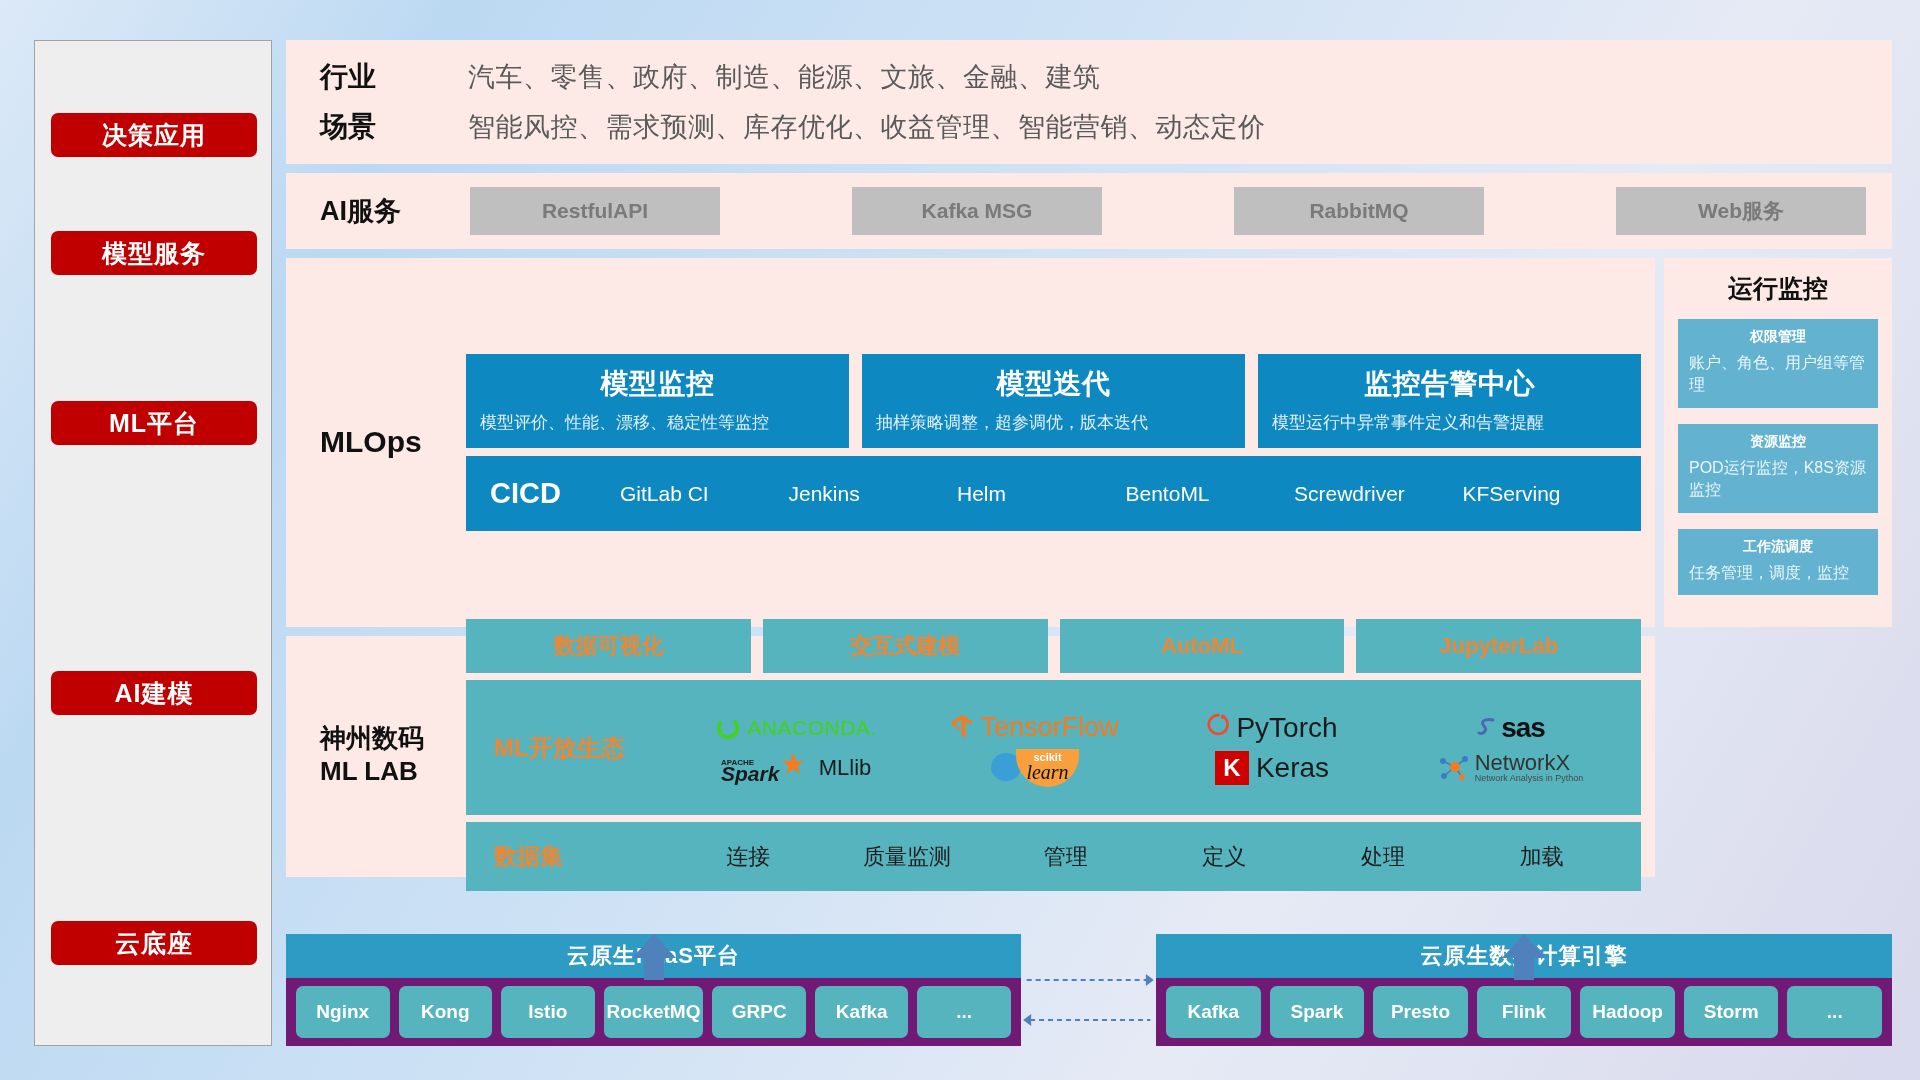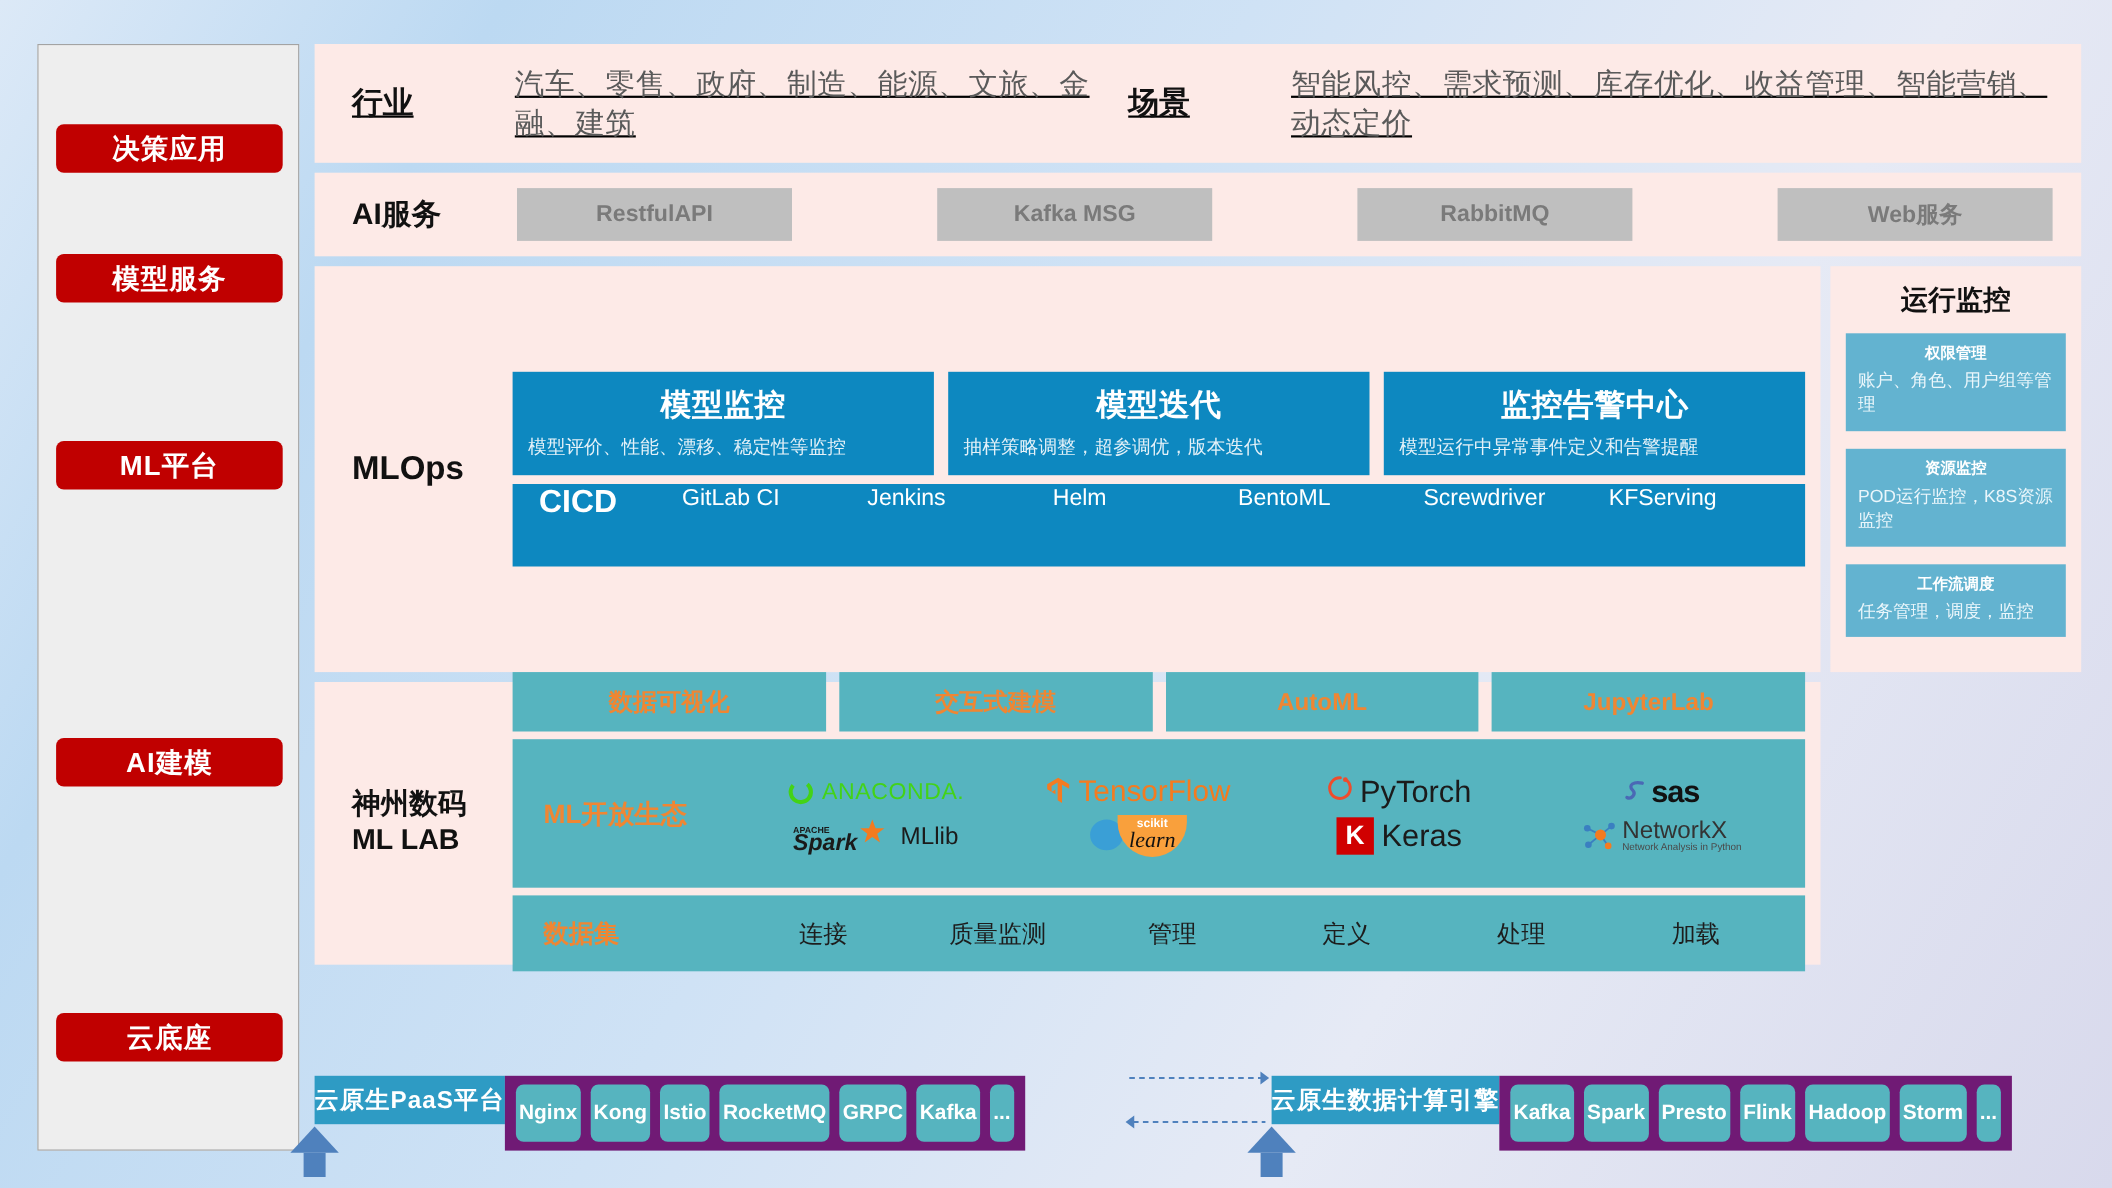--- a/index.html
+++ b/index.html
@@ -26,21 +26,21 @@
   .pill.p3 { top:360px; }
   .pill.p4 { top:630px; }
   .pill.p5 { top:880px; }
 
   
   .stack { flex:1; display:flex; flex-direction:column; gap:9px; min-width:0; }
 
   .band { background:#fdeae7; }
 
   
-  .r1 { padding:18px 26px 18px 34px; display:flex; gap:12px;text-decoration:underline; }
+  .r1 { padding:18px 26px 18px 34px; display:flex; flex-direction:column; gap:12px; }
   .r1row { display:flex; align-items:center; gap:56px; }
   .r1lab { width:92px; flex:none; font-size:28px; font-weight:bold; color:#111; }
   .r1val { font-size:27px; color:#5a5a5a; letter-spacing:.5px; }
 
   
   .r2 { padding:14px 26px 14px 34px; display:flex; align-items:center; gap:0; }
   .r2lab { width:150px; flex:none; font-size:27px; font-weight:bold; color:#111; }
   .r2items { flex:1; display:flex; gap:0; justify-content:space-between; }
   .svcbtn {
     width:250px; height:48px; background:#bfbfbf; color:#7a7a7a;
@@ -49,21 +49,21 @@
 
   
   .r3 { display:flex; gap:9px; }
   .r3main { flex:1; background:#fdeae7; padding:13px 14px 13px 34px; display:flex; align-items:center; gap:16px; min-width:0;}
   .r3lab { width:130px; flex:none; font-size:30px; font-weight:bold; color:#111; }
   .r3body { flex:1; display:flex; flex-direction:column; gap:8px; min-width:0; }
   .mlopsRow { display:flex; gap:13px; }
   .mlopsCard { flex:1; background:#0d88c0; color:#fff; padding:11px 14px 13px; min-width:0; }
   .mlopsCard h4 { font-size:28px; font-weight:bold; text-align:center; margin-bottom:8px; letter-spacing:.5px;}
   .mlopsCard p { font-size:17px; line-height:1.45; color:#e4f1f8; }
-  .cicd { background:#0d88c0; color:#fff; height:75px; display:flex; align-items:flex-start; padding:0 10px 0 24px; gap:0; }
+  .cicd { background:#0d88c0; color:#fff; height:75px; display:flex; align-items:center; padding:0 10px 0 24px; gap:0; }
   .cicd .cicdTitle { font-size:29px; font-weight:bold; width:130px; flex:none;}
   .cicd .cicdItems { flex:1; display:flex; }
   .cicd .cicdItems span { flex:1; font-size:21px; text-align:left; line-height:1.25; padding-right:4px;}
 
   
   .monitor { width:228px; flex:none; background:#fdeae7; padding:14px 14px 16px; display:flex; flex-direction:column; }
   .monitor h3 { font-size:25px; font-weight:bold; text-align:center; color:#111; margin-bottom:14px; }
   .mcard { background:#63b3d0; color:#fff; padding:9px 11px 11px; margin-bottom:16px; }
   .mcard h5 { font-size:14px; font-weight:bold; text-align:center; margin-bottom:6px; }
   .mcard p { font-size:16px; line-height:1.4; color:#eaf6fb; }
@@ -81,21 +81,21 @@
   .ecoLogos { flex:1; display:grid; grid-template-columns:repeat(4,1fr); grid-template-rows:1fr 1fr; align-items:center; justify-items:center; gap:2px 4px;}
   .dsRow { background:#56b4bf; height:69px; display:flex; align-items:center; padding:0 20px 0 28px; }
   .dsRow .dsLab { width:175px; flex:none; color:#ef8633; font-size:23px; font-weight:bold;}
   .dsRow .dsItems { flex:1; display:flex; }
   .dsRow .dsItems span { flex:1; text-align:center; font-size:22px; color:#1d1d1d; }
 
   .monitorSpacer { width:228px; flex:none; }
 
   
   .bottom { height:160px; display:flex; align-items:flex-end; gap:0; position:relative; }
-  .cloudcol { display:flex; flex-direction:row; position:relative; }
+  .cloudcol { display:flex; flex-direction:column; position:relative; }
   .cloudcol.left { width:735px; }
   .cloudcol.right { width:736px; margin-left:auto; }
   .arrowWrap { height:46px; display:flex; align-items:flex-end; justify-content:center; }
   .arrowUp { width:0;height:0; position:relative; }
   .arrowUp i { display:block; position:absolute; }
   .arrowUp .head { width:0;height:0;border-left:22px solid transparent;border-right:22px solid transparent;
                    border-bottom:24px solid #4f81bd; left:-22px; top:0;}
   .arrowUp .tail { width:20px;height:22px;background:#4f81bd; left:-10px; top:24px;}
   .cloudHead { background:#2e9bc4; color:#fff; height:44px; display:flex; align-items:center; justify-content:center;
                font-size:22px; font-weight:bold; letter-spacing:1px;}

